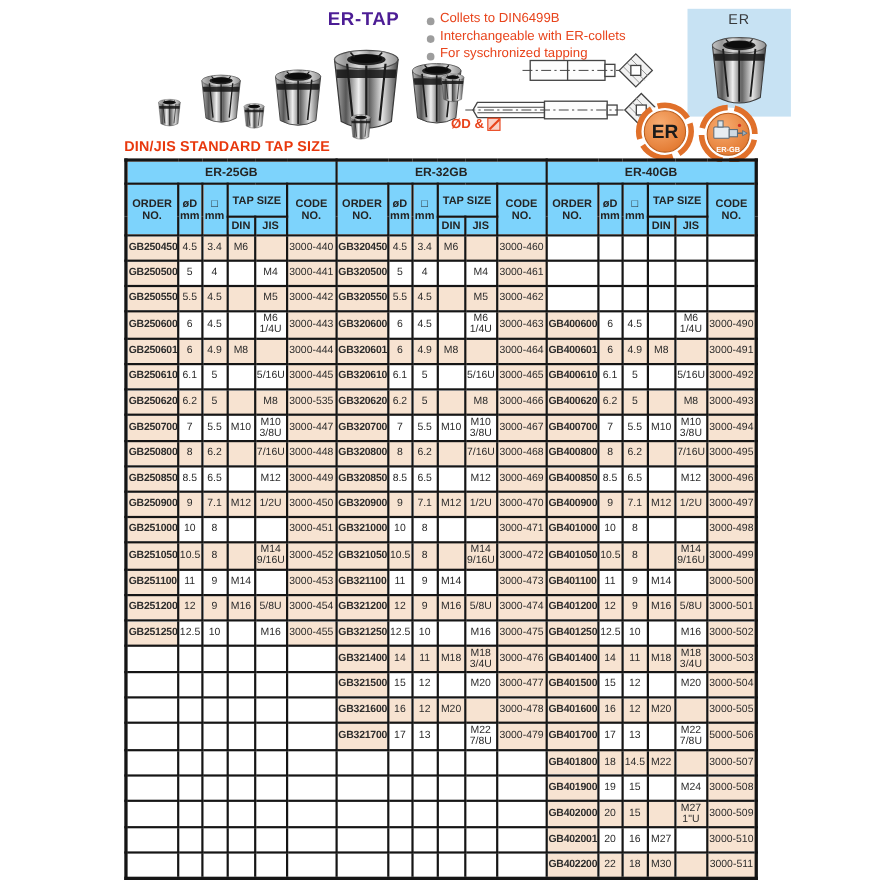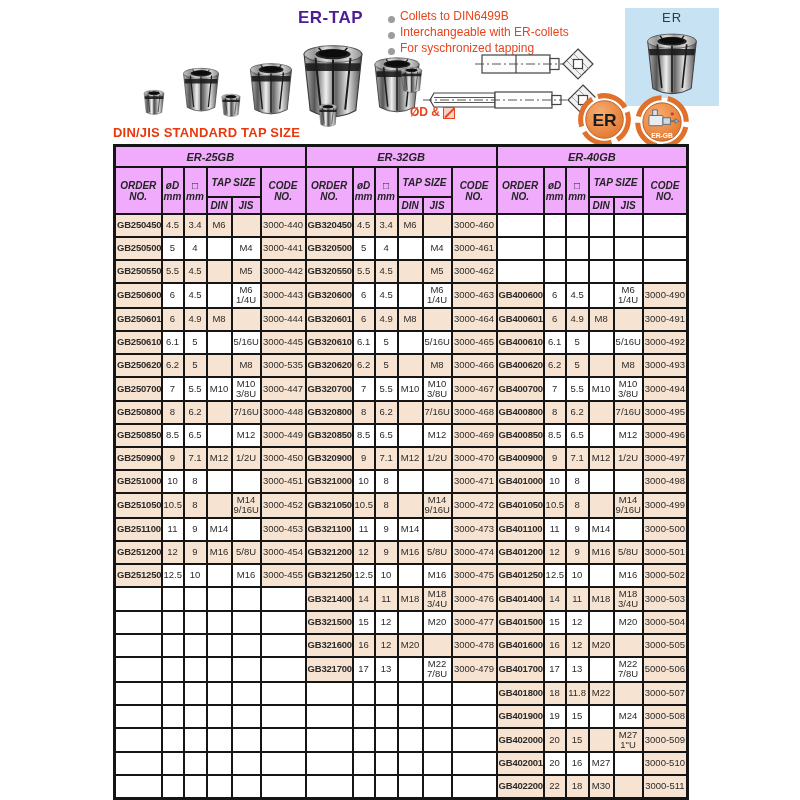--- a/index.html
+++ b/index.html
@@ -19,21 +19,21 @@
   .dia-label{left:410px;top:105px;font-size:12px;font-weight:bold;color:#e8441c;display:flex;align-items:flex-end;gap:3px;}
   .slash-square{display:inline-block;width:10px;height:10px;border:1.6px solid #e8441c;position:relative;background:rgba(232,68,28,.25);}
   .slash-square::after{content:"";position:absolute;left:-1px;top:4px;width:13px;height:1.6px;background:#e8441c;transform:rotate(-45deg);}
 
   .section-title{left:113px;top:125px;font-size:13px;font-weight:bold;color:#e8380d;letter-spacing:.2px;}
 
   
   .tbl-wrap{left:113px;top:144px;}
   table.tbl{border-collapse:collapse;table-layout:fixed;width:573px;border:3px solid #151515;}
   .tbl th,.tbl td{border:2px solid #151515;padding:1px 1px;text-align:center;vertical-align:middle;overflow:hidden;}
-  .tbl th{background:#f0abfc;color:#242424;font-style:italic;}
+  .tbl th{background:#7dd3fc;color:#242424;}
   th.ghead{font-size:11px;height:17px;font-weight:bold;}
   th.h2{font-size:10px;line-height:1.1;height:26px;font-weight:bold;margin-top:40px;}
   th.h3{font-size:10px;height:13px;font-weight:bold;}
   .pre{white-space:pre-line;}
   .tbl td{font-size:9.5px;height:19px;line-height:1.08;color:#2b2b2b;}
   td.order{font-weight:bold;text-align:left;padding-left:1px;letter-spacing:-0.2px;}
   td.din,td.jis{white-space:pre-line;}
   td.tan{background:#f7e3d1;}
   td.wht{background:#ffffff;}
 
@@ -644,21 +644,21 @@
           <td class="jis wht"></td>
           <td class="code wht"></td>
           <td class="order wht"></td>
           <td class="d wht"></td>
           <td class="sq wht"></td>
           <td class="din wht"></td>
           <td class="jis wht"></td>
           <td class="code wht"></td>
           <td class="order tan">GB401800</td>
           <td class="d tan">18</td>
-          <td class="sq tan">11.8</td>
+          <td class="sq tan">14.5</td>
           <td class="din tan">M22</td>
           <td class="jis tan"></td>
           <td class="code tan">3000-507</td>
         </tr>
         <tr>
           <td class="order wht"></td>
           <td class="d wht"></td>
           <td class="sq wht"></td>
           <td class="din wht"></td>
           <td class="jis wht"></td>

